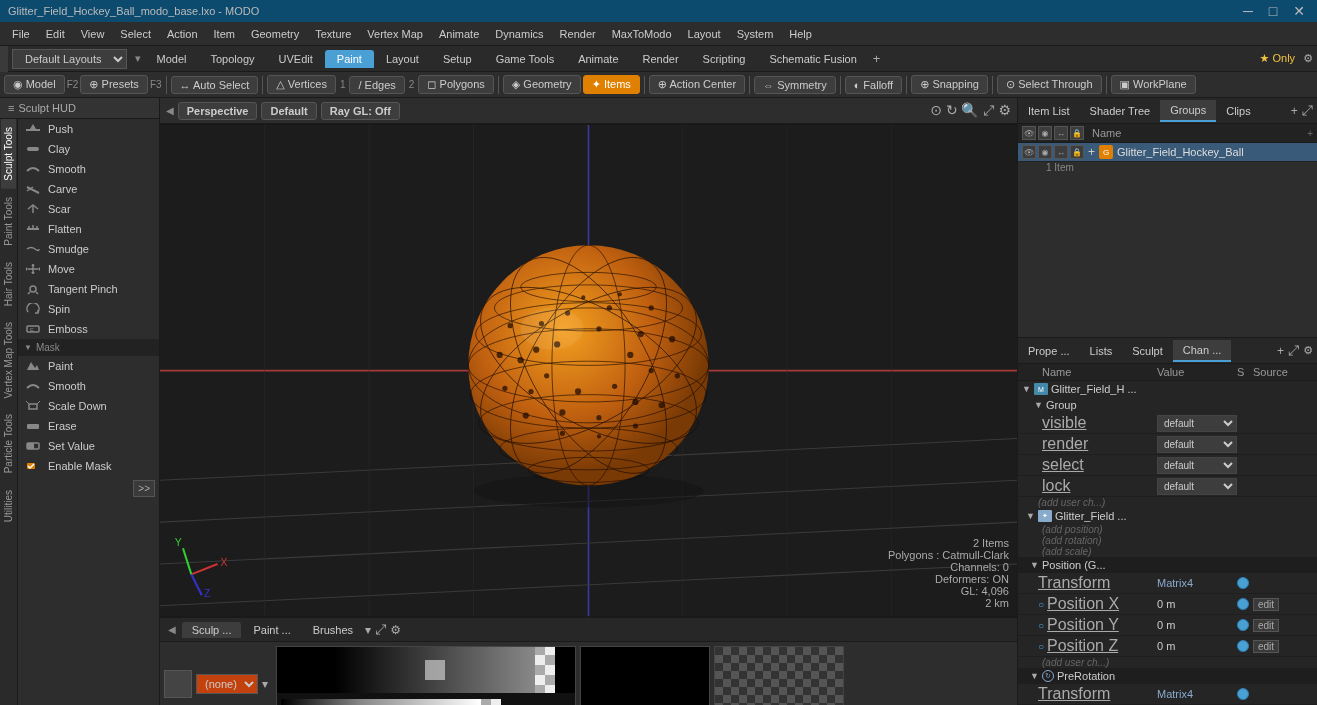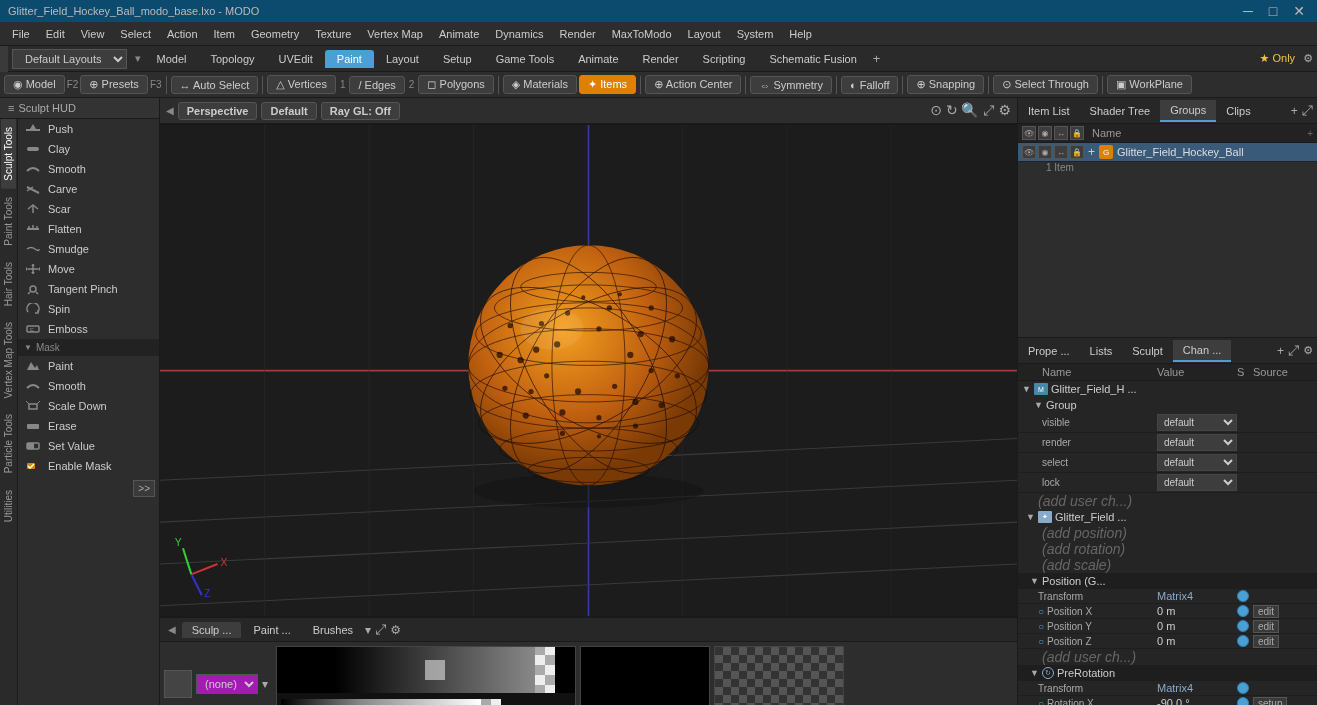--- a/index.html
+++ b/index.html
@@ -66,21 +66,21 @@
     .bottom-tab.active { background: #3d3d3d; }
     .bottom-expand { margin-left: 2px; font-size: 14px; color: #aaa; cursor: pointer; }
     .bottom-settings { font-size: 12px; color: #aaa; cursor: pointer; margin-left: 2px; }
     .bottom-content { flex: 1; display: flex; padding: 4px; gap: 4px; }
 
     
     .texture-preview { width: 300px; height: 76px; background: #111; border: 1px solid #444; display: flex; flex-direction: column; }
 
     .texture-select { display: flex; align-items: center; gap: 4px; margin-right: 4px; }
     .texture-label-box { width: 28px; height: 28px; background: #444; border: 1px solid #555; display: flex; align-items: center; justify-content: center; font-size: 10px; }
-    .texture-none-select { background: #a21caf; border: 1px solid #555; color: #ccc; padding: 2px 4px; font-size: 11px; flex: 1; }
+    .texture-none-select { background: #c2410c; border: 1px solid #555; color: #ccc; padding: 2px 4px; font-size: 11px; flex: 1; }
 
     .thumb-area { display: flex; gap: 4px; }
     .thumb-box { width: 130px; height: 76px; background: #111; border: 1px solid #444; position: relative; overflow: hidden; }
 
     
     .right-panel { width: 300px; background: #2d2d2d; border-left: 1px solid #1a1a1a; display: flex; flex-direction: column; }
     .right-tabs { height: 26px; background: #272727; display: flex; align-items: center; border-bottom: 1px solid #1a1a1a; }
     .right-tab { padding: 4px 10px; font-size: 11px; color: #ccc; cursor: pointer; }
     .right-tab.active { background: #3d3d3d; border-bottom: 2px solid #4a9fd4; }
     .right-tab-icons { margin-left: auto; display: flex; gap: 4px; padding-right: 4px; align-items: center; }
@@ -109,27 +109,27 @@
     .props-h-name { flex: 1; font-size: 11px; color: #999; }
     .props-h-val { width: 80px; font-size: 11px; color: #999; }
     .props-h-s { width: 16px; font-size: 11px; color: #999; }
     .props-h-src { width: 60px; font-size: 11px; color: #999; }
 
     .tree-item { display: flex; align-items: center; padding: 2px 4px; cursor: pointer; }
     .tree-arrow { font-size: 9px; color: #aaa; width: 12px; }
     .tree-label { font-size: 11px; color: #ccc; }
 
     .prop-row { display: flex; align-items: center; padding: 1px 4px 1px 16px; border-bottom: 1px solid #1e1e1e; }
-    .prop-name { flex: 1; font-size: 10px; color: #aaa; }
+    .prop-name { flex: 1; font-size: 16px; color: #aaa; text-decoration: underline; }
     .prop-val { width: 80px; }
     .prop-val-select { background: #3d3d3d; border: 1px solid #444; color: #ccc; font-size: 10px; padding: 1px 2px; width: 100%; }
     .prop-val-text { font-size: 11px; color: #ccc; }
     .prop-s { width: 16px; }
     .prop-src { width: 60px; font-size: 10px; color: #888; }
-    .prop-add { font-size: 14px; color: #666; font-style: italic; padding-left: 20px; }
+    .prop-add { font-size: 10px; color: #666; font-style: italic; padding-left: 20px; }
 
     
     .right-top { height: 240px; border-bottom: 1px solid #1a1a1a; overflow: hidden; display: flex; flex-direction: column; }
     .right-bottom { flex: 1; overflow: hidden; display: flex; flex-direction: column; }
 
     
     .command-bar { height: 24px; background: #222; display: flex; align-items: center; padding: 0 4px; border-top: 1px solid #1a1a1a; }
     .command-input { flex: 1; background: #333; border: 1px solid #555; color: #ccc; font-size: 11px; padding: 2px 6px; }
     .command-btn { width: 22px; height: 18px; background: #e08000; border: none; color: #fff; font-size: 11px; cursor: pointer; display: flex; align-items: center; justify-content: center; }
 
@@ -204,21 +204,21 @@
   <span style="font-size:10px;color:#888;">F3</span>
   <div class="tb2-sep"></div>
   <span class="tb2-btn">↔ Auto Select</span>
   <div class="tb2-sep"></div>
   <span class="tb2-btn">△ Vertices</span>
   <span style="font-size:10px;color:#888;padding:0 2px;">1</span>
   <span class="tb2-btn">/ Edges</span>
   <span style="font-size:10px;color:#888;padding:0 2px;">2</span>
   <span class="tb2-btn">◻ Polygons</span>
   <div class="tb2-sep"></div>
-  <span class="tb2-btn">◈ Materials</span>
+  <span class="tb2-btn">◈ Geometry</span>
   <span class="tb2-btn active">✦ Items</span>
   <div class="tb2-sep"></div>
   <span class="tb2-btn">⊕ Action Center</span>
   <div class="tb2-sep"></div>
   <span class="tb2-btn">⇔ Symmetry</span>
   <div class="tb2-sep"></div>
   <span class="tb2-btn">◐ Falloff</span>
   <div class="tb2-sep"></div>
   <span class="tb2-btn">⊕ Snapping</span>
   <div class="tb2-sep"></div>
@@ -511,20 +511,28 @@
           <g transform="translate(30,430)">
             <line x1="0" y1="0" x2="25" y2="-10" stroke="#cc3333" stroke-width="2"></line>
             <text x="28" y="-8" fill="#cc3333" font-size="10">X</text>
             <line x1="0" y1="0" x2="-8" y2="-25" stroke="#33cc33" stroke-width="2"></line>
             <text x="-16" y="-27" fill="#33cc33" font-size="10">Y</text>
             <line x1="0" y1="0" x2="10" y2="20" stroke="#3333cc" stroke-width="2"></line>
             <text x="12" y="22" fill="#3333cc" font-size="10">Z</text>
           </g>
         </svg>
         
+        <div class="viewport-info">
+          <div>2 Items</div>
+          <div>Polygons : Catmull-Clark</div>
+          <div>Channels: 0</div>
+          <div>Deformers: ON</div>
+          <div>GL: 4,096</div>
+          <div>2 km</div>
+        </div>
       </div>
     </div>
 
     <div class="bottom-panel">
       <div class="bottom-tabs">
         <span style="font-size:10px;color:#888;cursor:pointer;padding:0 4px;">◀</span>
         <span class="bottom-tab active">Sculp ...</span>
         <span class="bottom-tab">Paint ...</span>
         <span class="bottom-tab">Brushes</span>
         <span style="color:#aaa;font-size:12px;cursor:pointer;">▾</span>

